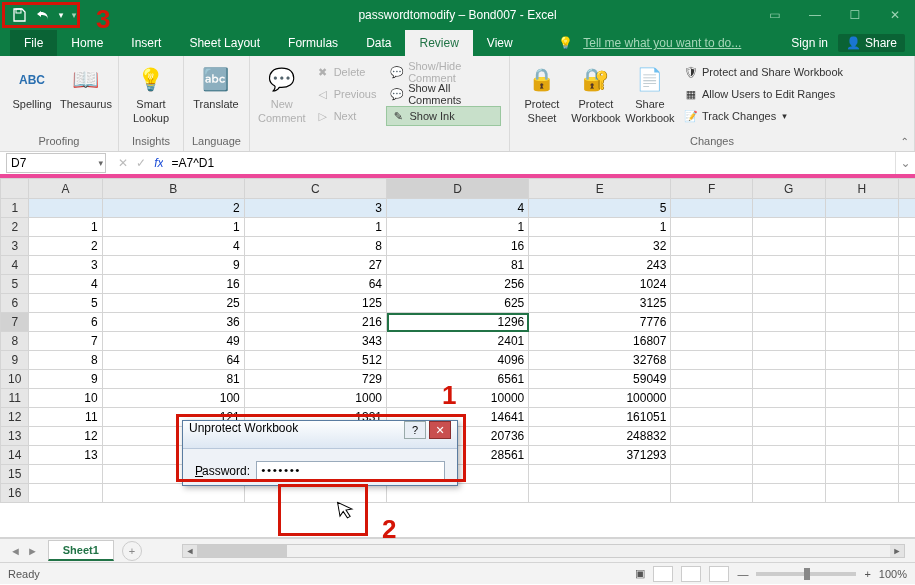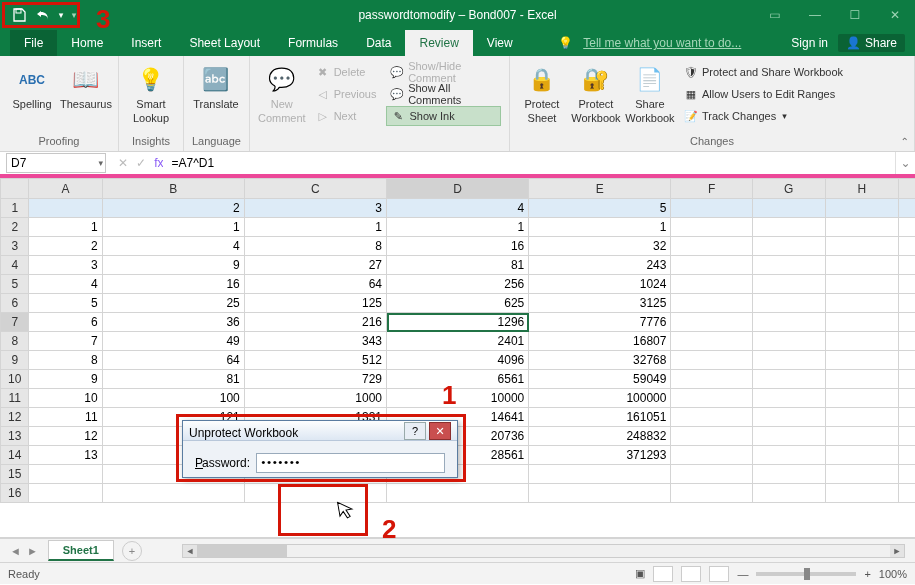--- a/index.html
+++ b/index.html
@@ -35,21 +35,21 @@
   .stack .row.disabled { color:#b0b0b0; }
   .stack .row.active { background:#c8e0ca; border:1px solid #9ac79f;}
   .stack .ri { width:14px; text-align:center; }
   .collapse { position:absolute; right:6px; bottom:4px; color:#666; font-size:10px; }
 
   
   .fbar { height: 26px; border-bottom:4px solid #ec4899; display:flex; align-items:center; background:#fff; }
   .namebox { width: 100px; border:1px solid #c7c7c7; height:20px; margin:0 6px; display:flex; align-items:center; padding:0 4px; font-size:12px; position:relative;}
   .namebox .dd { position:absolute; right:2px; color:#666; font-size:9px;}
   .fbar .fxzone { display:flex; align-items:center; gap:8px; padding-left:6px; color:#888;}
-  .fbar .fxzone .fx { color:#8b5cf6; }
+  .fbar .fxzone .fx { font-style:italic; color:#1d4ed8; }
   .fbar input.formula { flex:1; border:none; height:20px; font-size:12px; padding-left:8px; outline:none; }
   .fbar .expand { width:20px; text-align:center; color:#888; border-left:1px solid #e0e0e0; height:100%; display:flex; align-items:center; justify-content:center;}
 
   
   .gridwrap { position:relative; height: 360px; overflow:hidden; border-bottom:1px solid #d4d4d4; }
   table.grid { border-collapse:collapse; table-layout:fixed; width: 960px; }
   .grid th, .grid td { border:1px solid #d4d4d4; height:19px; font-size:12px; padding:0 4px; }
   .grid thead th { background:#e6e6e6; font-weight:normal; text-align:center; color:#333; height:20px; }
   .grid thead th.corner { background:#e6e6e6; width:28px;}
   .grid tbody th { background:#e6e6e6; width:28px; font-weight:normal; text-align:center; color:#333; }
@@ -72,21 +72,21 @@
 
   
   .status { height:22px; background:#f3f3f3; border-top:1px solid #d4d4d4; display:flex; align-items:center; font-size:11px; color:#555; padding:0 8px; gap:8px;}
   .status .spacer{flex:1}
   .viewbtn{width:20px;height:16px;border:1px solid #ccc; background:#fff;}
   .zoomslider{width:100px;height:4px;background:#ccc;position:relative;}
   .zoomslider .zt{position:absolute;top:-4px;left:48px;width:6px;height:12px;background:#888;}
 
   
   .dialog { position:absolute; left:182px; top:420px; width:276px; background:#eef2f7; border:1px solid #5a7ca0; box-shadow:2px 2px 6px rgba(0,0,0,.3); font-size:12px;}
-  .dialog .dtitle { height:20px; background:linear-gradient(#fdfefe,#dde7f3); display:flex; align-items:flex-end; padding:0 6px; border-bottom:1px solid #b8c7da;}
+  .dialog .dtitle { height:28px; background:linear-gradient(#fdfefe,#dde7f3); display:flex; align-items:flex-start; padding:0 6px; border-bottom:1px solid #b8c7da;}
   .dialog .dtitle .t{flex:1}
   .dialog .dtitle .dbtn{width:22px;height:18px;border:1px solid #9aa;margin-left:3px;display:flex;align-items:center;justify-content:center;background:#e8eef5;font-size:11px;}
   .dialog .dtitle .dbtn.close{background:#c94f4f;color:#fff;border-color:#8b2e2e;}
   .dialog .dbody{padding:12px 12px 4px 12px; display:flex; align-items:center; gap:6px;}
   .dialog .dbody label{}
   .dialog .dbody input{flex:1;border:1px solid #9ab; height:20px; padding:0 4px; font-family:Verdana; letter-spacing:1px;}
   .dialog .dbtns{display:flex; gap:10px; justify-content:center; padding:10px 10px 12px 10px;}
   .dialog .dbtns button{width:74px;height:22px;border:1px solid #8fa6bd;background:linear-gradient(#fdfdfd,#e3ecf4);font-size:12px;}
   .dialog .dbtns button.primary{outline:2px solid #3c7fb1;}
 

